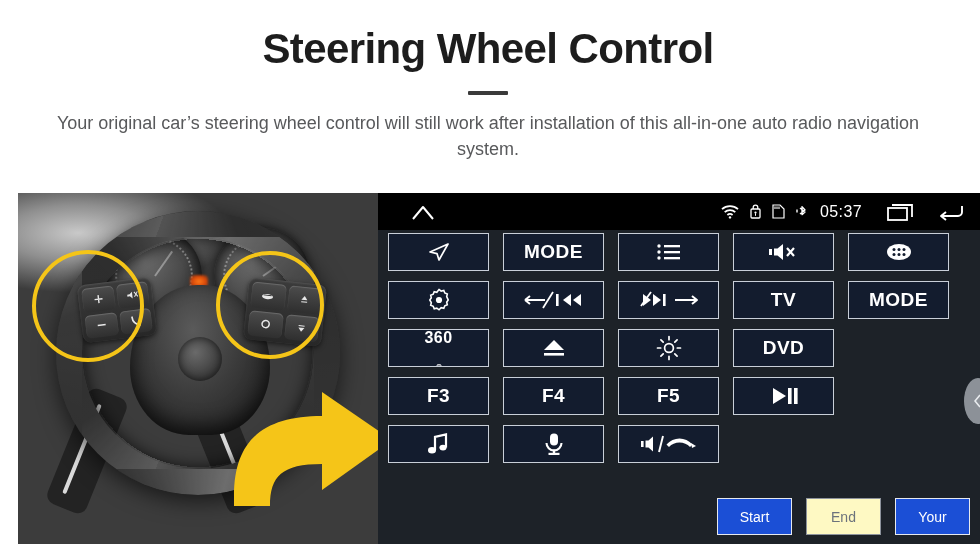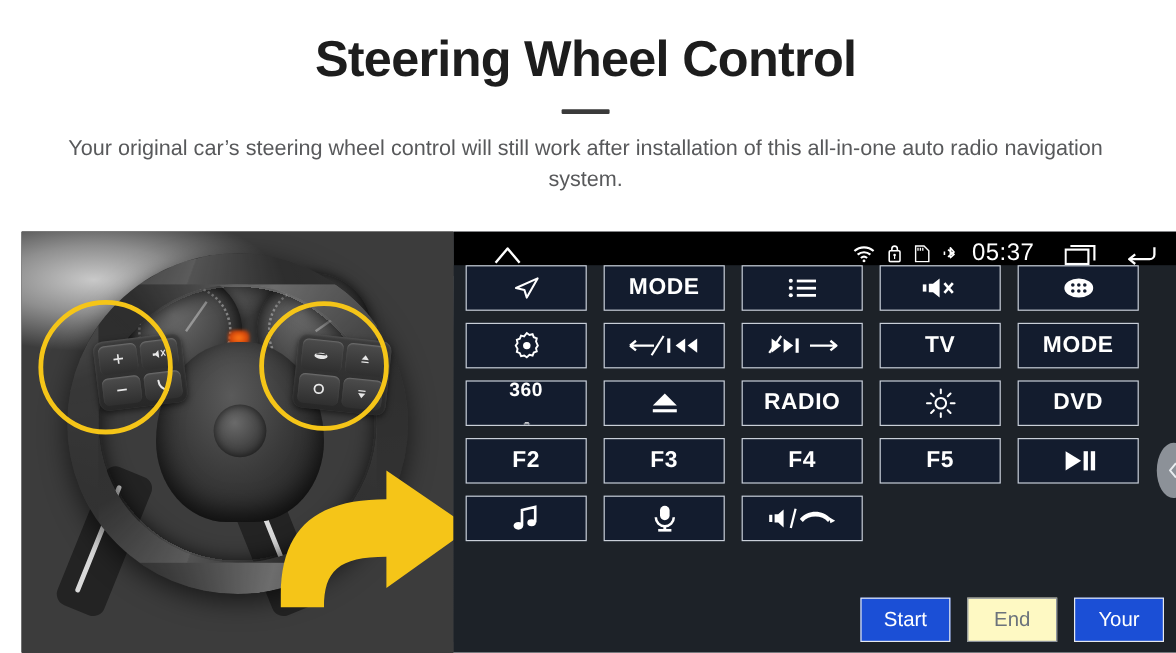--- a/index.html
+++ b/index.html
@@ -162,26 +162,26 @@
     overflow: hidden;
   }
   .statusbar {
     position: relative; height: 37px; background: #000;
     display: flex; align-items: center; padding: 0 16px;
   }
   .sb-home { margin-left: 16px; }
   .sb-right {
     margin-left: auto; display: flex; align-items: center; gap: 11px;
   }
-  .sb-time { color: #fff; font-size: 20px; letter-spacing: .4px; text-align: center; }
+  .sb-time { color: #fff; font-size: 16px; letter-spacing: .4px; text-align: center; }
   .sb-icon { display: block; }
 
   .grid-area {
     position: relative;
-    padding: 0 10px;
+    padding: 12px 10px;
     background: #1d2228;
     height: 314px;
   }
   .btn-row {
     display: flex; gap: 14px; margin-bottom: 10px;
   }
   .btn-row:first-child { margin-top: -9px; }
   .hu-btn {
     width: 101px; height: 38px;
     background: #131c2e;
@@ -196,21 +196,21 @@
   .stack { display: flex; flex-direction: column; align-items: center; justify-content: center; }
 
   .bottom-bar {
     position: absolute; left: 0; right: 0; bottom: 0;
     height: 49px; display: flex; align-items: center;
     justify-content: flex-end; gap: 14px; padding: 0 10px 6px 0;
   }
   .act-btn {
     width: 75px; height: 37px; border: 1.5px solid #e6e9ee;
     display: flex; align-items: center; justify-content: center;
-    color: #fff; font-size: 17px; background: #1b4fd6;
+    color: #fff; font-size: 14px; background: #1b4fd6;
   }
   .act-btn.disabled { background: #fef9c3; color: #6c737c; border-color: #8d939c; }
 
   
   .edge-tab {
     position: absolute; right: -12px; top: 148px;
     width: 28px; height: 46px; border-radius: 50%;
     background: rgba(150,155,162,.92);
     display: flex; align-items: center; justify-content: center;
   }
@@ -441,36 +441,34 @@
               <circle cx="8" cy="11.5" r="1.5" fill="#fff"></circle>
                 <circle cx="22" cy="11.5" r="1.5" fill="#fff"></circle>
             </svg>
           </div>
           <div class="hu-btn">
             <svg width="32" height="20" viewBox="0 0 32 20">
               <path d="M16 2l10 10H6z" fill="#fff"></path>
               <rect x="6" y="15" width="20" height="2.6" fill="#fff"></rect>
             </svg>
           </div>
-          <div class="hu-btn">RADIO</div>
           <div class="hu-btn">
             <svg width="26" height="26" viewBox="0 0 26 26">
               <circle cx="13" cy="13" r="4.4" stroke="#fff" stroke-width="1.7" fill="none"></circle>
               <g stroke="#fff" stroke-width="1.7" stroke-linecap="round">
                 <path d="M13 1.5v3.2M13 21.3v3.2M1.5 13h3.2M21.3 13h3.2"></path>
                 <path d="M4.9 4.9l2.3 2.3M18.8 18.8l2.3 2.3M21.1 4.9l-2.3 2.3M7.2 18.8l-2.3 2.3"></path>
               </g>
             </svg>
           </div>
           <div class="hu-btn">DVD</div>
         </div>
 
 
         <div class="btn-row">
-          <div class="hu-btn">F2</div>
           <div class="hu-btn">F3</div>
           <div class="hu-btn">F4</div>
           <div class="hu-btn">F5</div>
           <div class="hu-btn">
             <svg width="34" height="20" viewBox="0 0 34 20">
               <path d="M6 2v16l13-8z" fill="#fff"></path>
               <rect x="21" y="2" width="3.6" height="16" fill="#fff"></rect>
               <rect x="27" y="2" width="3.6" height="16" fill="#fff"></rect>
             </svg>
           </div>

